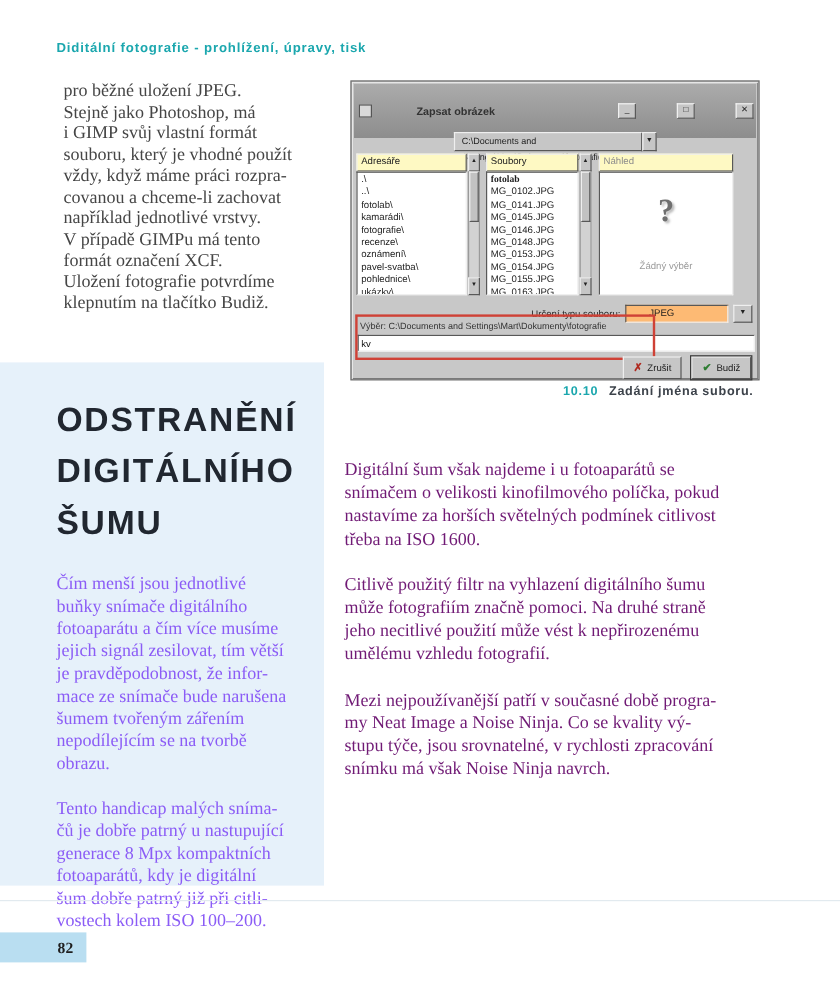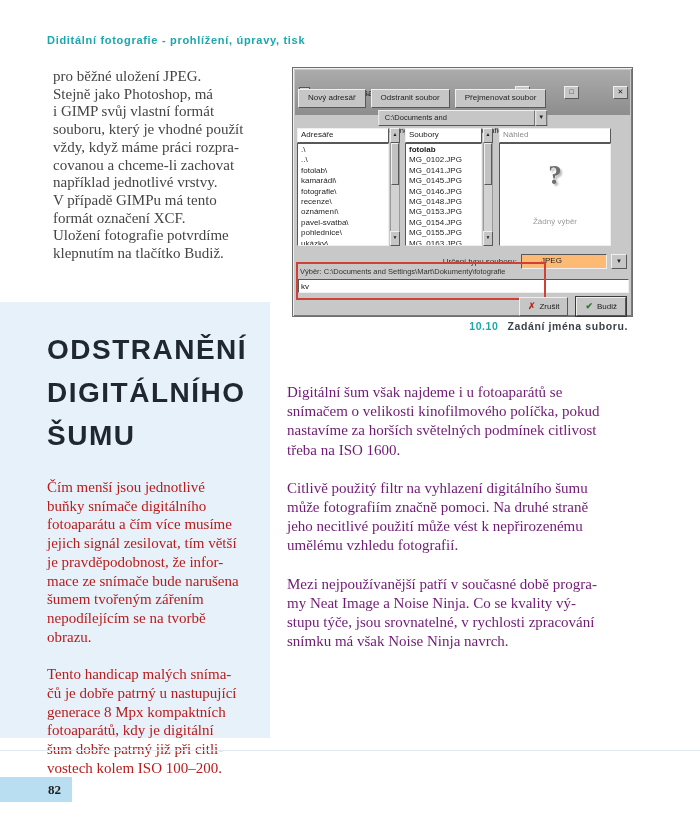--- a/index.html
+++ b/index.html
@@ -7,21 +7,21 @@
   .abs{position:absolute;}
   .preline{white-space:pre-line;}
 
   
   .strap{left:47px;top:34px;font-size:11px;font-weight:bold;letter-spacing:.7px;color:#1ba7ae;}
   .left-intro{left:53px;top:68px;width:240px;font-family:"Liberation Serif",serif;font-size:15px;line-height:17.7px;color:#454545;}
   .fig-caption{right:72px;top:320px;font-size:10.5px;font-weight:bold;letter-spacing:.6px;color:#3c424a;}
   .fig-caption .num{color:#1ba7ae;margin-right:9px;}
   .sidebar{left:0;top:302px;width:270px;height:436px;background:#e6f1fa;}
   .sb-head{margin:26px 0 0 47px;font-size:28px;line-height:43px;font-weight:bold;letter-spacing:1.5px;color:#212730;}
-  .sb-p{margin:21px 0 0 47px;width:212px;font-family:"Liberation Serif",serif;font-size:15px;line-height:18.7px;color:#b91c1c;}
+  .sb-p{margin:21px 0 0 47px;width:212px;font-family:"Liberation Serif",serif;font-size:15px;line-height:18.7px;color:#8b5cf6;}
   .sb-p + .sb-p{margin-top:19px;}
   .right-col{left:287px;top:383px;width:388px;font-family:"Liberation Serif",serif;font-size:15px;line-height:19.2px;color:#701a75;}
   .right-col p{margin:0 0 19px 0;}
   .bottom-rule{left:0;top:750px;width:700px;height:1px;background:#e2eaef;}
   .page-bar{left:0;top:777px;width:72px;height:25px;background:#b9def1;}
   .page-num{display:block;text-align:right;padding-right:11px;line-height:25px;font-family:"Liberation Serif",serif;font-weight:bold;font-size:13px;color:#1e1e1e;}
 
   
   .dialog{left:292px;top:67px;width:339px;height:248px;background:#c8c8c8;border:1px solid #6e6e6e;box-shadow:inset 1px 1px 0 #efefef, inset -1px -1px 0 #7a7a7a;font-family:"Liberation Sans",sans-serif;}
   .titlebar{left:2px;top:2px;right:2px;height:15px;background:linear-gradient(180deg,#ababab,#8d8d8d);display:flex;align-items:center;padding:15px 2px;gap:33px;}
@@ -29,25 +29,25 @@
   .titlebar .t{font-size:9px;font-weight:bold;color:#323232;flex:1;}
   .winbtn{width:13px;height:11px;background:#c6c6c6;border:1px solid;border-color:#f0f0f0 #5a5a5a #5a5a5a #f0f0f0;font-size:7px;line-height:9px;text-align:center;color:#222;margin-left:1px;}
   .toolbar{left:5px;top:21px;display:flex;gap:5px;}
   .tb-btn{height:17px;line-height:15px;font-size:8px;color:#222;background:#c6c6c6;border:1px solid;border-color:#efefef #585858 #585858 #efefef;padding:0 9px;text-align:center;}
   .pathrow{top:42px;left:50%;transform:translateX(-50%);display:flex;}
   .path-btn{height:14px;line-height:13px;font-size:7.5px;color:#222;background:#c6c6c6;border:1px solid;border-color:#efefef #585858 #585858 #efefef;padding:0 6px;}
   .path-arrow{width:13px;height:14px;background:#c6c6c6;border:1px solid;border-color:#efefef #585858 #585858 #efefef;font-size:6px;line-height:13px;text-align:center;color:#222;}
   .panels{left:4px;top:60px;height:118px;display:flex;}
   .panel{display:flex;}
   .panel-main{display:flex;flex-direction:column;}
-  .col-head{height:13px;line-height:12px;font-size:8px;color:#222;background:#ffffff;border:1px solid;border-color:#efefef #585858 #585858 #efefef;padding:0 3px;overflow:hidden;white-space:nowrap;}
+  .col-head{height:13px;line-height:12px;font-size:8px;color:#222;background:#fef9c3;border:1px solid;border-color:#efefef #585858 #585858 #efefef;padding:0 3px;overflow:hidden;white-space:nowrap;}
   .col-head.dim{color:#8b8b8b;}
   .listbox{flex:1;background:#fff;border:1px solid;border-color:#585858 #efefef #efefef #585858;font-size:8px;line-height:10.4px;padding:1px 3px;overflow:hidden;color:#1c1c1c;}
   .listbox .row{white-space:nowrap;overflow:hidden;}
-  .files .row:first-child{font-weight:bold;}
+  .files .row:first-child{font-weight:bold;font-family:Liberation Serif, serif;}
   .vscroll{width:10px;display:flex;flex-direction:column;margin-left:1px;}
   .sc-btn{height:13px;background:#c6c6c6;border:1px solid;border-color:#efefef #585858 #585858 #efefef;font-size:5px;line-height:11px;text-align:center;color:#222;}
   .sc-track{flex:1;background:#d2d2d2;border-left:1px solid #9a9a9a;border-right:1px solid #9a9a9a;position:relative;}
   .sc-thumb{position:absolute;left:0;right:0;top:0;height:45%;background:#c2c2c2;border:1px solid;border-color:#efefef #585858 #585858 #efefef;}
   .preview-box{flex:1;background:#fff;border:1px solid;border-color:#585858 #efefef #efefef #585858;text-align:center;}
   .qmark{margin-top:16px;font-family:"Liberation Serif",serif;font-size:27px;font-weight:bold;color:#6f6f6f;text-shadow:2px 2px 2px #bbb;}
   .no-sel{margin-top:26px;font-size:8px;color:#9a9a9a;}
   .typerow{top:186px;right:5px;display:flex;align-items:center;gap:4px;}
   .typerow .lbl{font-size:8px;color:#2a2a2a;}
   .combo-val{width:46px;height:13px;line-height:12px;font-size:8px;background:#fdba74;border:1px solid;border-color:#585858 #efefef #efefef #585858;padding:0 19px;color:#1c1c1c;}
@@ -80,25 +80,20 @@
 
 <div class="abs dialog">
   <div class="abs titlebar">
     <span class="win-icon"></span>
     <span class="t">Zapsat obrázek</span>
     <span class="winbtn">_</span>
     <span class="winbtn">□</span>
     <span class="winbtn">✕</span>
   </div>
 
-  <div class="abs toolbar">
-    <div class="tb-btn">Nový adresář</div>
-    <div class="tb-btn">Odstranit soubor</div>
-    <div class="tb-btn">Přejmenovat soubor</div>
-  </div>
 
   <div class="abs pathrow">
     <div class="path-btn">C:\Documents and Settings\Mart\Dokumenty\fotografie</div>
     <div class="path-arrow">▼</div>
   </div>
 
   <div class="abs panels">
 
     <div class="panel" style="width:103px;">
       <div class="panel-main" style="flex:1;">

